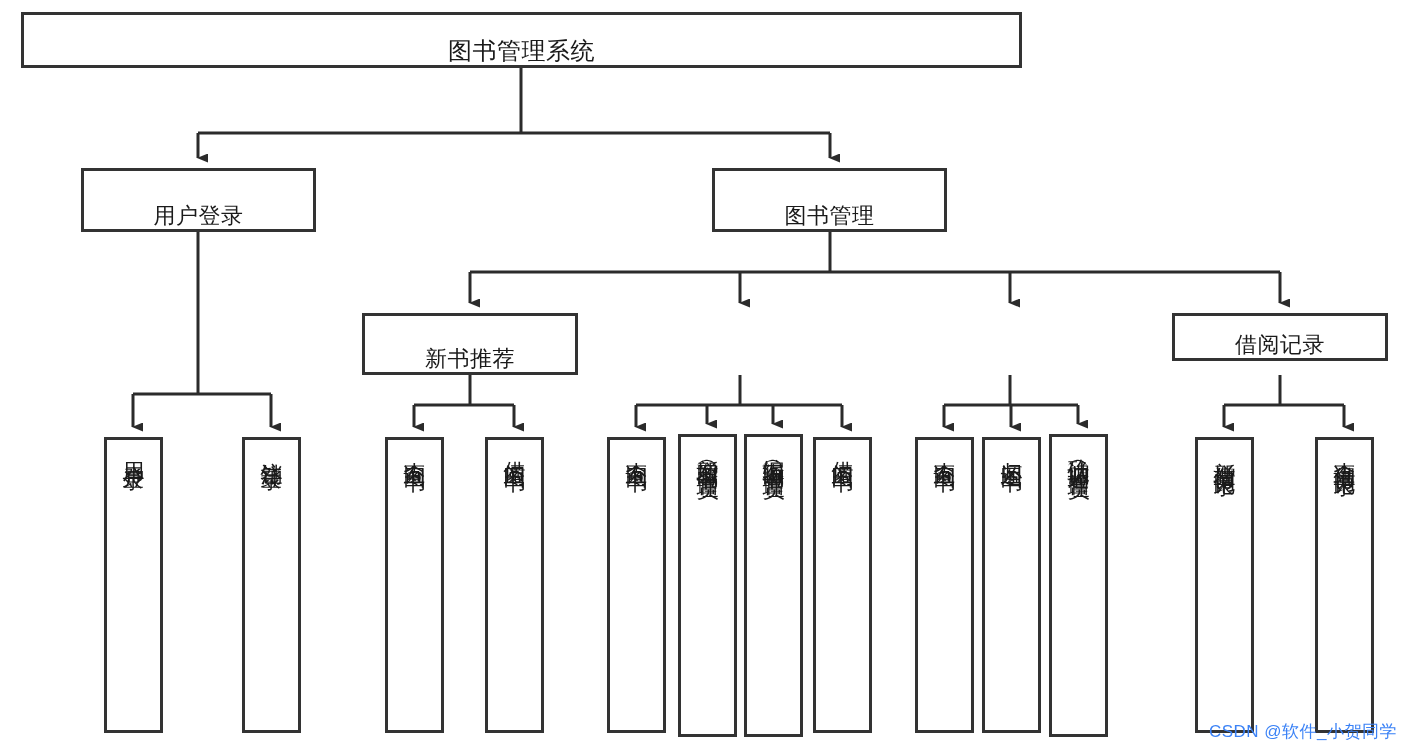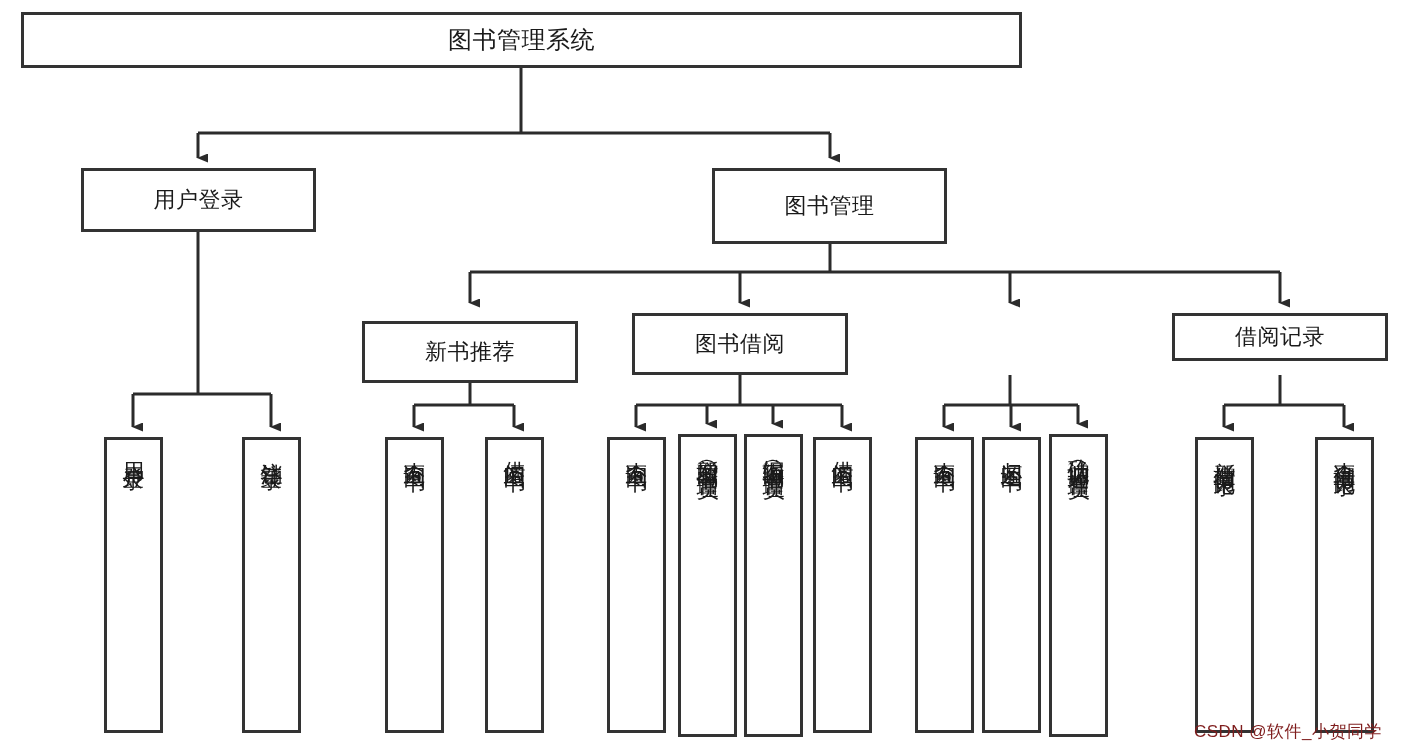--- a/index.html
+++ b/index.html
@@ -24,21 +24,21 @@
     width: 1405px;
     height: 747px;
     pointer-events: none;
   }
   .node {
     position: absolute;
     box-sizing: border-box;
     background: #ffffff;
     border: 3px solid #333333;
     display: flex;
-    align-items: center;
+    align-items: flex-end;
     justify-content: center;
     color: #1a1a1a;
   }
   .node .lbl {
     display: block;
     text-align: center;
     line-height: 1.18;
     white-space: pre;
   }
   .node.horiz .lbl {
@@ -54,24 +54,24 @@
     text-orientation: upright;
     font-size: 22px;
     letter-spacing: 3px;
     line-height: 1;
   }
   #root-node .lbl {
     font-size: 24px;
   }
   #watermark {
     position: absolute;
-    right: 23px;
+    right: 8px;
     bottom: 4px;
     font-size: 17px;
-    color: #7f1d1d;
+    color: #3b82f6;
     letter-spacing: 0.5px;
     white-space: nowrap;
     user-select: none;
   }
 </style>
 </head>
 <body>
 
 <div id="canvas">
 
@@ -126,31 +126,28 @@
   </svg>
 
   <div class="node horiz" id="root-node" style="left:21px; top:12px; width:1001px; height:56px;">
     <span class="lbl">图书管理系统</span>
   </div>
 
   <div class="node horiz" style="left:81px; top:168px; width:235px; height:64px;">
     <span class="lbl">用户登录</span>
   </div>
 
-  <div class="node horiz" style="left:712px; top:168px; width:235px; height:76px;">
+  <div class="node horiz" style="left:712px; top:168px; width:235px; height:64px;">
     <span class="lbl">图书管理</span>
   </div>
 
-  <div class="node horiz" style="left:362px; top:313px; width:216px; height:62px;margin-top:8px;">
+  <div class="node horiz" style="left:362px; top:313px; width:216px; height:62px;">
     <span class="lbl">新书推荐</span>
   </div>
 
-  <div class="node horiz" style="left:632px; top:313px; width:216px; height:62px;">
-    <span class="lbl">图书借阅</span>
-  </div>
 
 
   <div class="node horiz" style="left:1172px; top:313px; width:216px; height:48px;">
     <span class="lbl">借阅记录</span>
   </div>
 
   <div class="node vert" style="left:104px; top:437px; width:59px; height:296px;">
     <span class="lbl">用户登录</span>
   </div>
 

